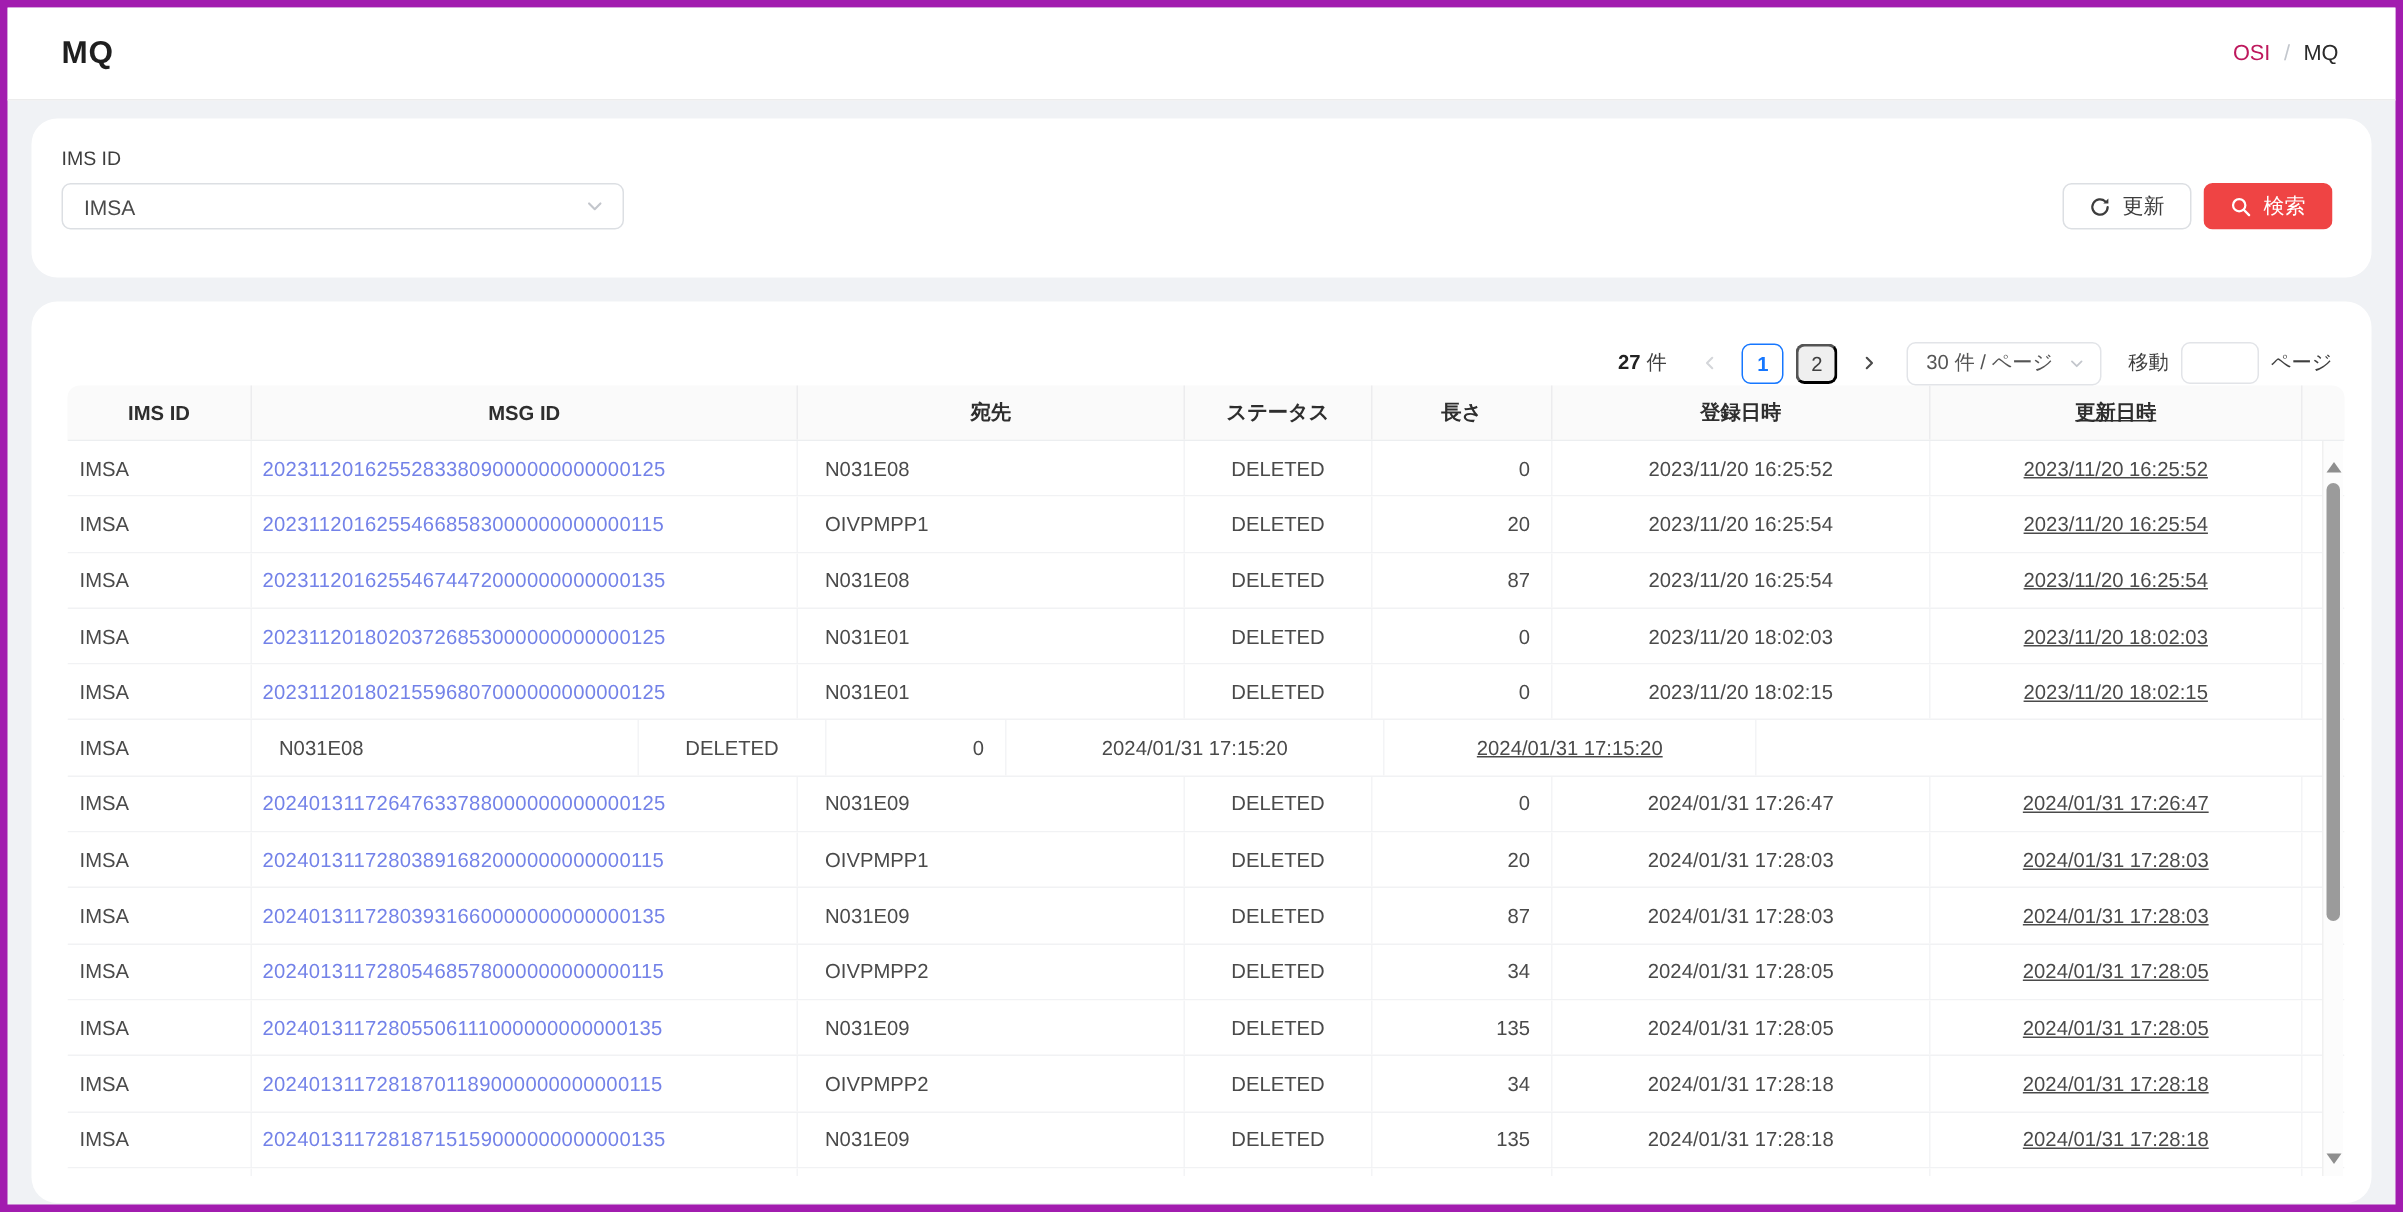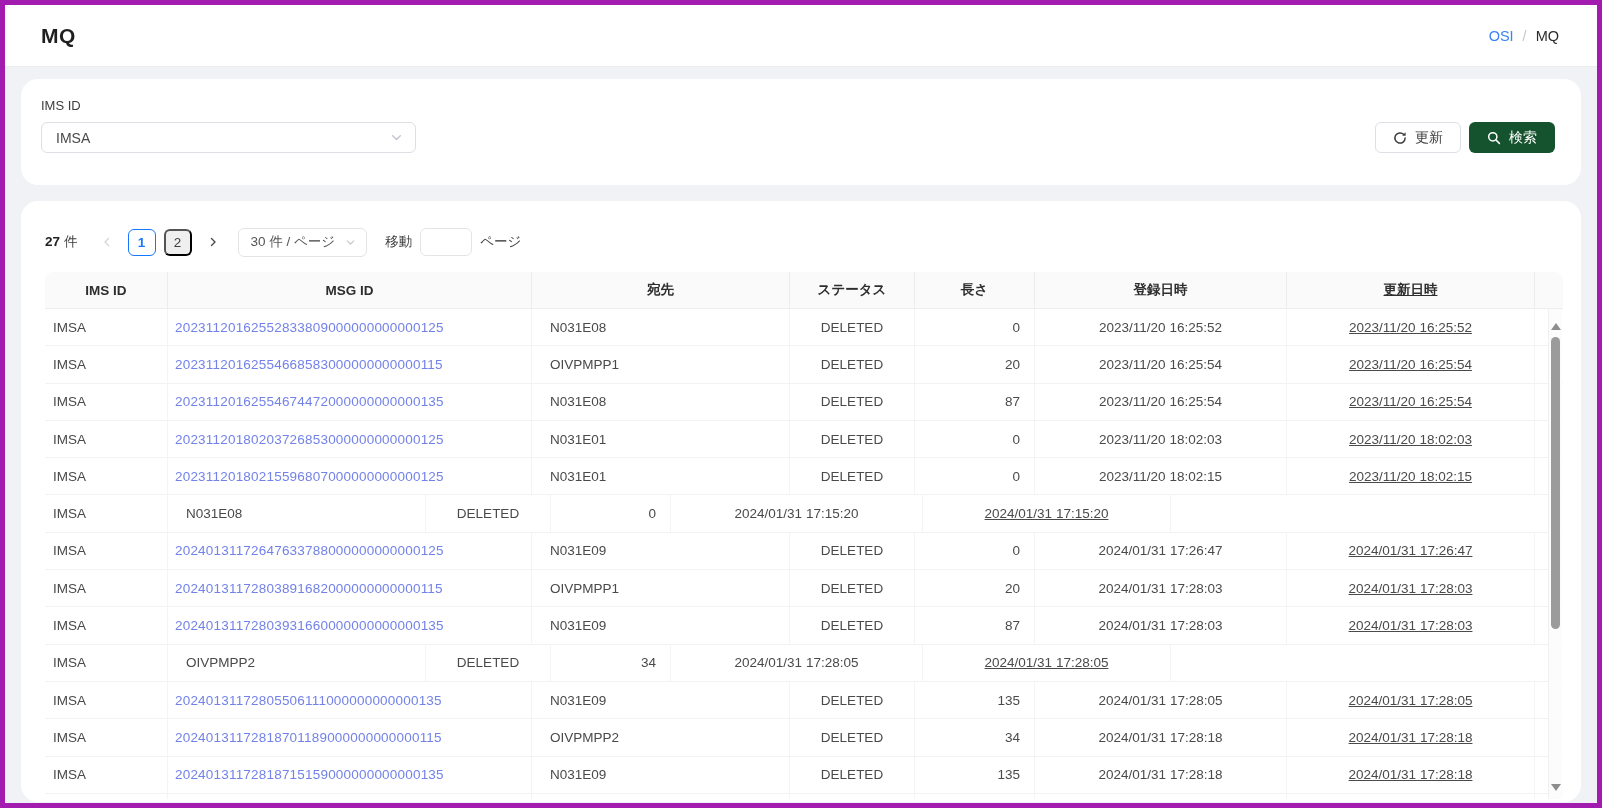--- a/index.html
+++ b/index.html
@@ -7,46 +7,46 @@
   body { font-family:"Liberation Sans","DejaVu Sans",sans-serif; }
   .screen { position:relative; width:1602px; height:808px; background:#f0f2f5;
             border:5px solid #a21caf; overflow:hidden; }
 
   
   .topbar { height:62px; background:#ffffff; border-bottom:1px solid #ececec;
             display:flex; align-items:center; justify-content:space-between;
             padding:0 38px 0 36px; }
   .page-title { font-size:21px; font-weight:bold; color:#1f1f1f; letter-spacing:.5px; }
   .breadcrumb { font-size:14.5px; display:flex; align-items:center; gap:9px; }
-  .bc-parent { color:#3b82f6; cursor:pointer; }
+  .bc-parent { color:#be185d; cursor:pointer; }
   .bc-sep { color:#c3c7cd; }
   .bc-current { color:#2b2b2b; font-weight:500; }
 
   
   .main { padding:12px 16px 0; }
   .card { background:#ffffff; border-radius:17px; }
   .filter-card { height:106px; margin-bottom:16px; padding:19px 26px 0 20px; }
   .filter-label { font-size:13px; color:#3d3d3d; display:block; margin-bottom:9px; }
   .filter-row { display:flex; align-items:flex-end; justify-content:space-between; }
   .select { width:375px; height:31px; border:1px solid #dcdfe3; border-radius:6px;
             background:#fff; display:flex; align-items:center; justify-content:space-between;
             padding:0 12px 0 14px; cursor:pointer; }
   .select-value { font-size:14px; color:#4a4a4a; }
   .actions { display:flex; gap:8px; }
   .btn { height:31px; display:inline-flex; align-items:center; gap:8px; border-radius:6px;
          font-size:14px; padding:0 17px; cursor:pointer; border:1px solid transparent;font-family:Liberation Serif, serif; }
   .btn-ghost { background:#fff; border-color:#dcdfe3; color:#3d3d3d; }
-  .btn-primary { background:#14532d; color:#fff; }
+  .btn-primary { background:#ef4444; color:#fff; }
 
   
   .table-card { height:601px; padding:26px 26px 0 24px; overflow:hidden; }
 
   
-  .pager { display:flex; align-items:center; gap:8px;
-           height:30px; margin-bottom:15px; font-size:13.5px; color:#3f3f3f; }
+  .pager { display:flex; align-items:center; justify-content:flex-end; gap:8px;
+           height:30px; font-size:13.5px; color:#3f3f3f; }
   .pager-total { margin-right:8px; color:#3f3f3f; }
   .pager-total b { font-weight:bold; color:#222; margin-right:4px; }
   .pg-arrow { width:26px; height:27px; display:flex; align-items:center; justify-content:center;
               cursor:pointer; background:transparent; border:none; }
   .pg-num { min-width:28px; height:27px; display:flex; align-items:center; justify-content:center;
             border-radius:6px; font-size:13.5px; cursor:pointer; }
   .pg-num.active { border:1px solid #1677ff; color:#1677ff; font-weight:600; background:#fff; }
   .pg-num.plain { color:#3f3f3f; }
   .pg-size { height:29px; border:1px solid #e2e4e8; border-radius:6px; background:#fff;
              display:flex; align-items:center; gap:10px; padding:0 10px 0 12px;
@@ -290,20 +290,23 @@
               </div>
               <div class="td c-dest">N031E09</div>
               <div class="td c-status">DELETED</div>
               <div class="td c-len">87</div>
               <div class="td c-reg">2024/01/31 17:28:03</div>
               <div class="td c-upd">2024/01/31 17:28:03</div>
               <div class="td c-extra"></div>
             </div>
             <div class="tr">
               <div class="td c-ims">IMSA</div>
+              <div class="td c-msg">
+                <a class="msg-link">20240131172805468578000000000000115</a>
+              </div>
               <div class="td c-dest">OIVPMPP2</div>
               <div class="td c-status">DELETED</div>
               <div class="td c-len">34</div>
               <div class="td c-reg">2024/01/31 17:28:05</div>
               <div class="td c-upd">2024/01/31 17:28:05</div>
               <div class="td c-extra"></div>
             </div>
             <div class="tr">
               <div class="td c-ims">IMSA</div>
               <div class="td c-msg">

